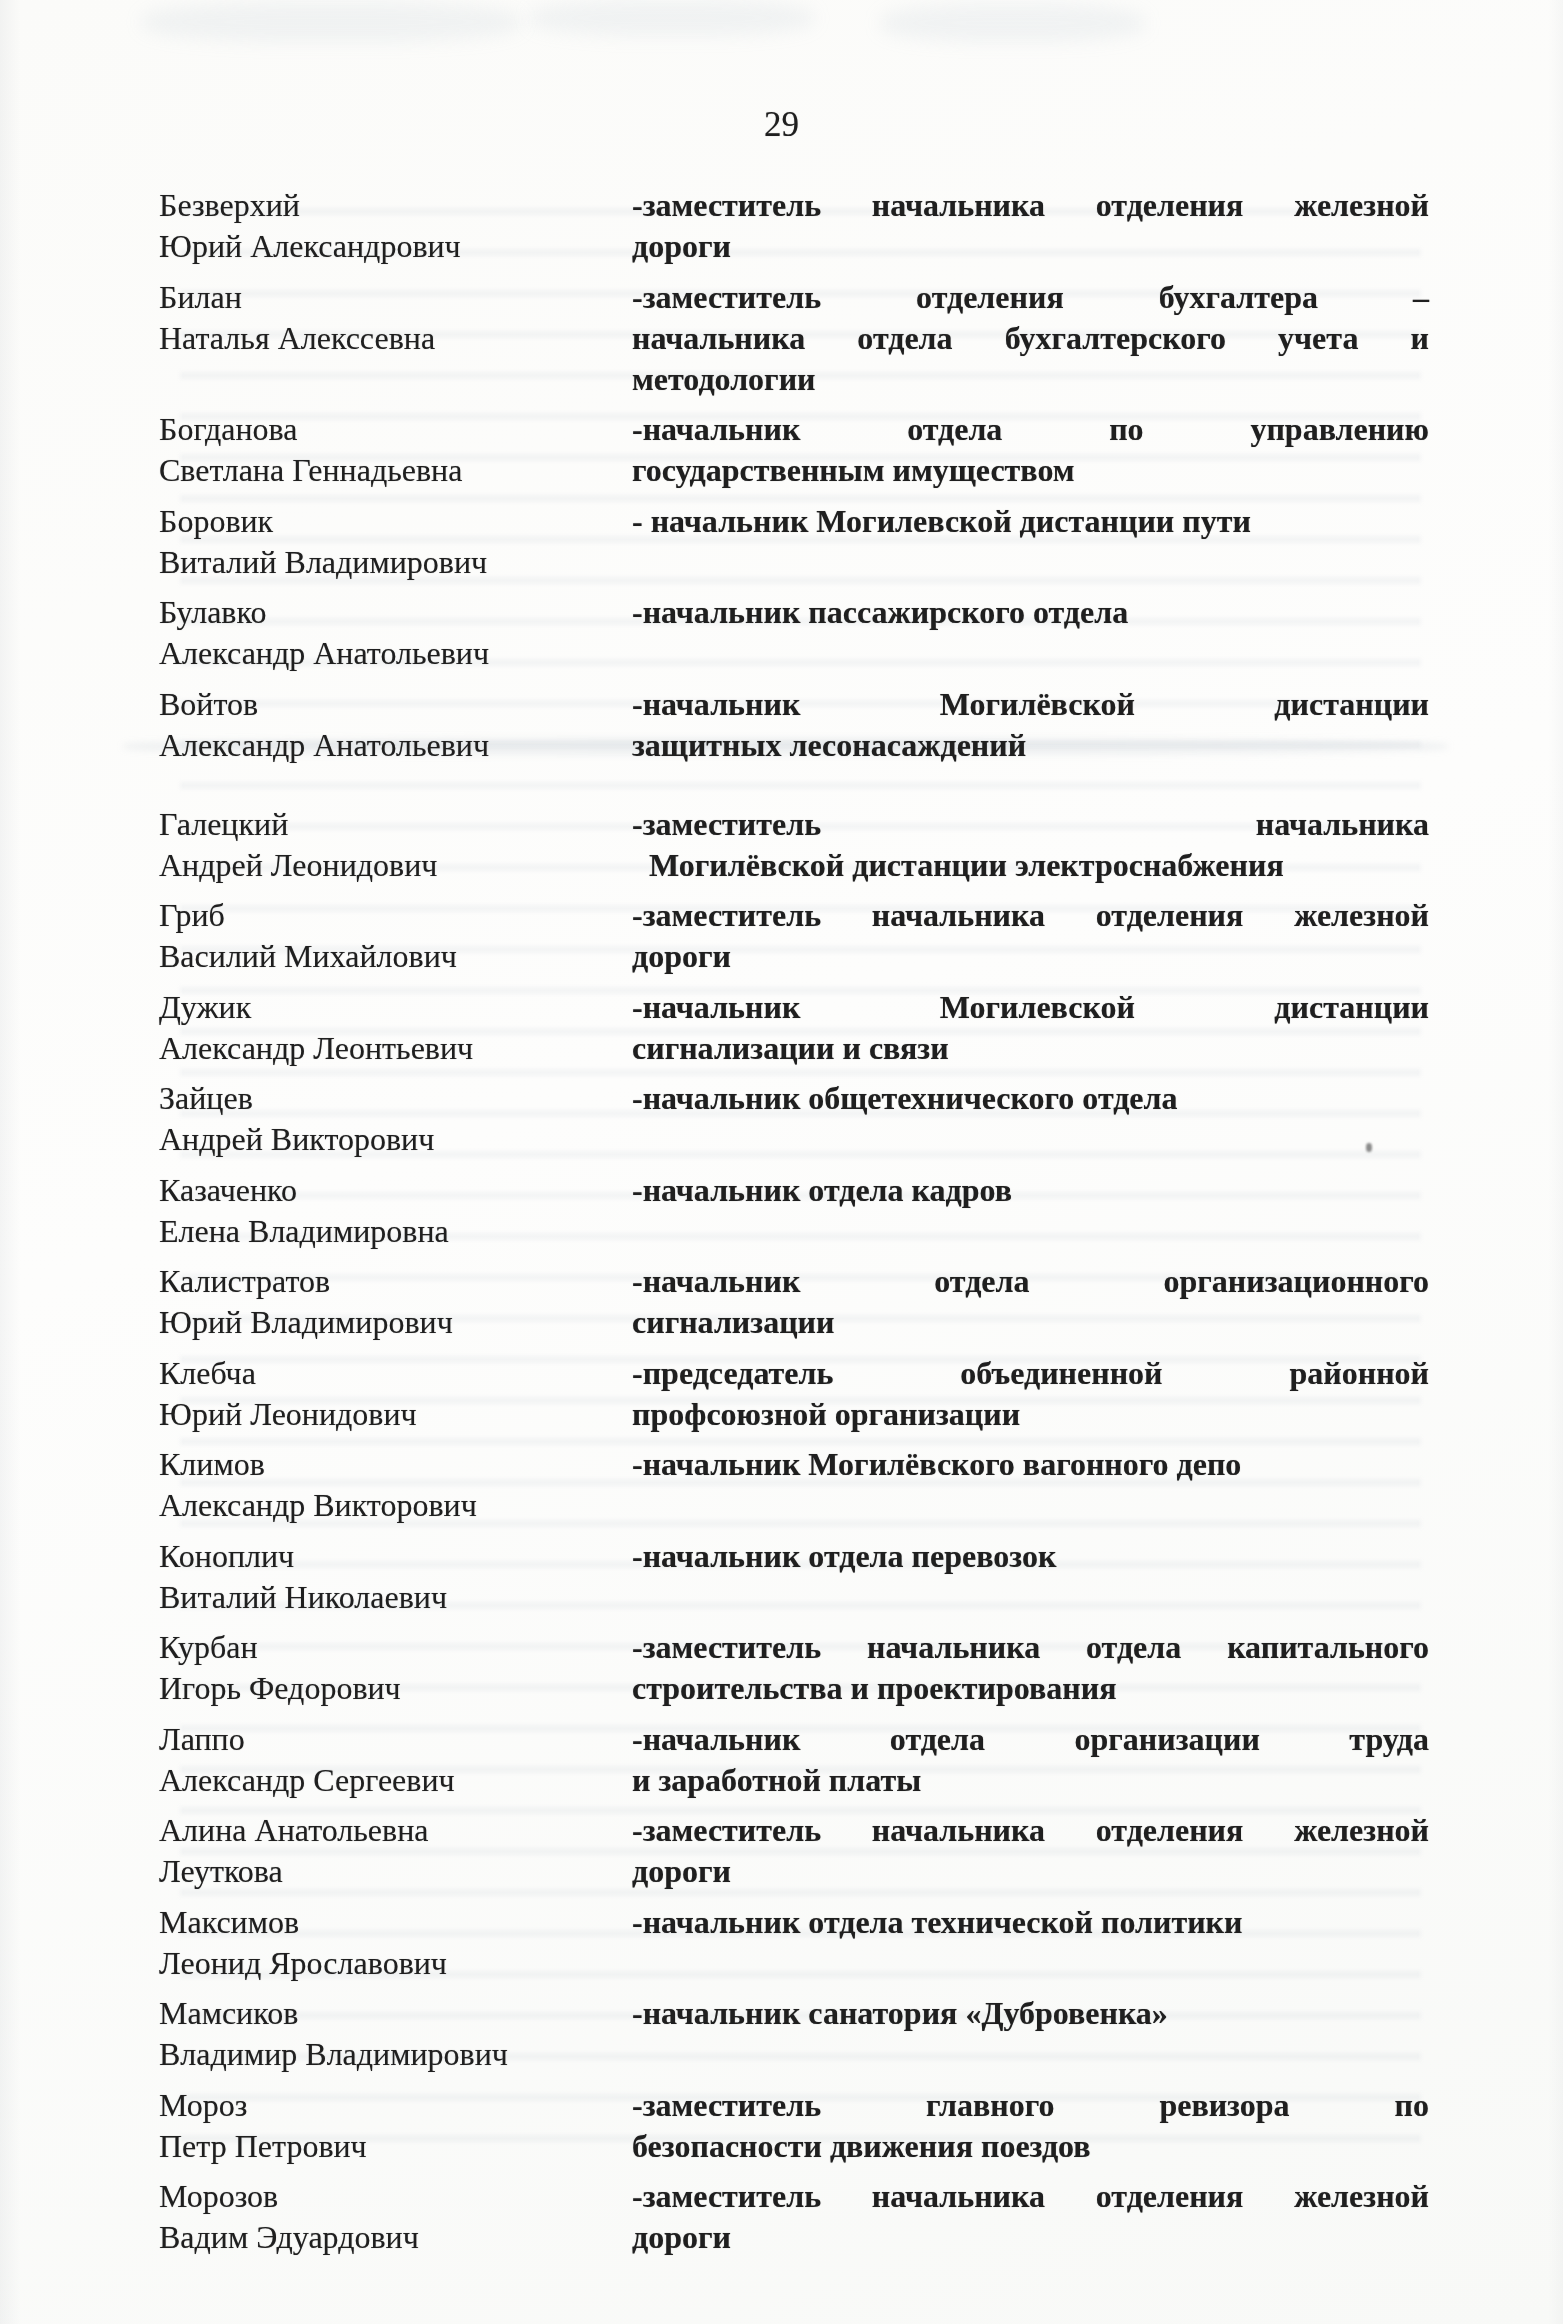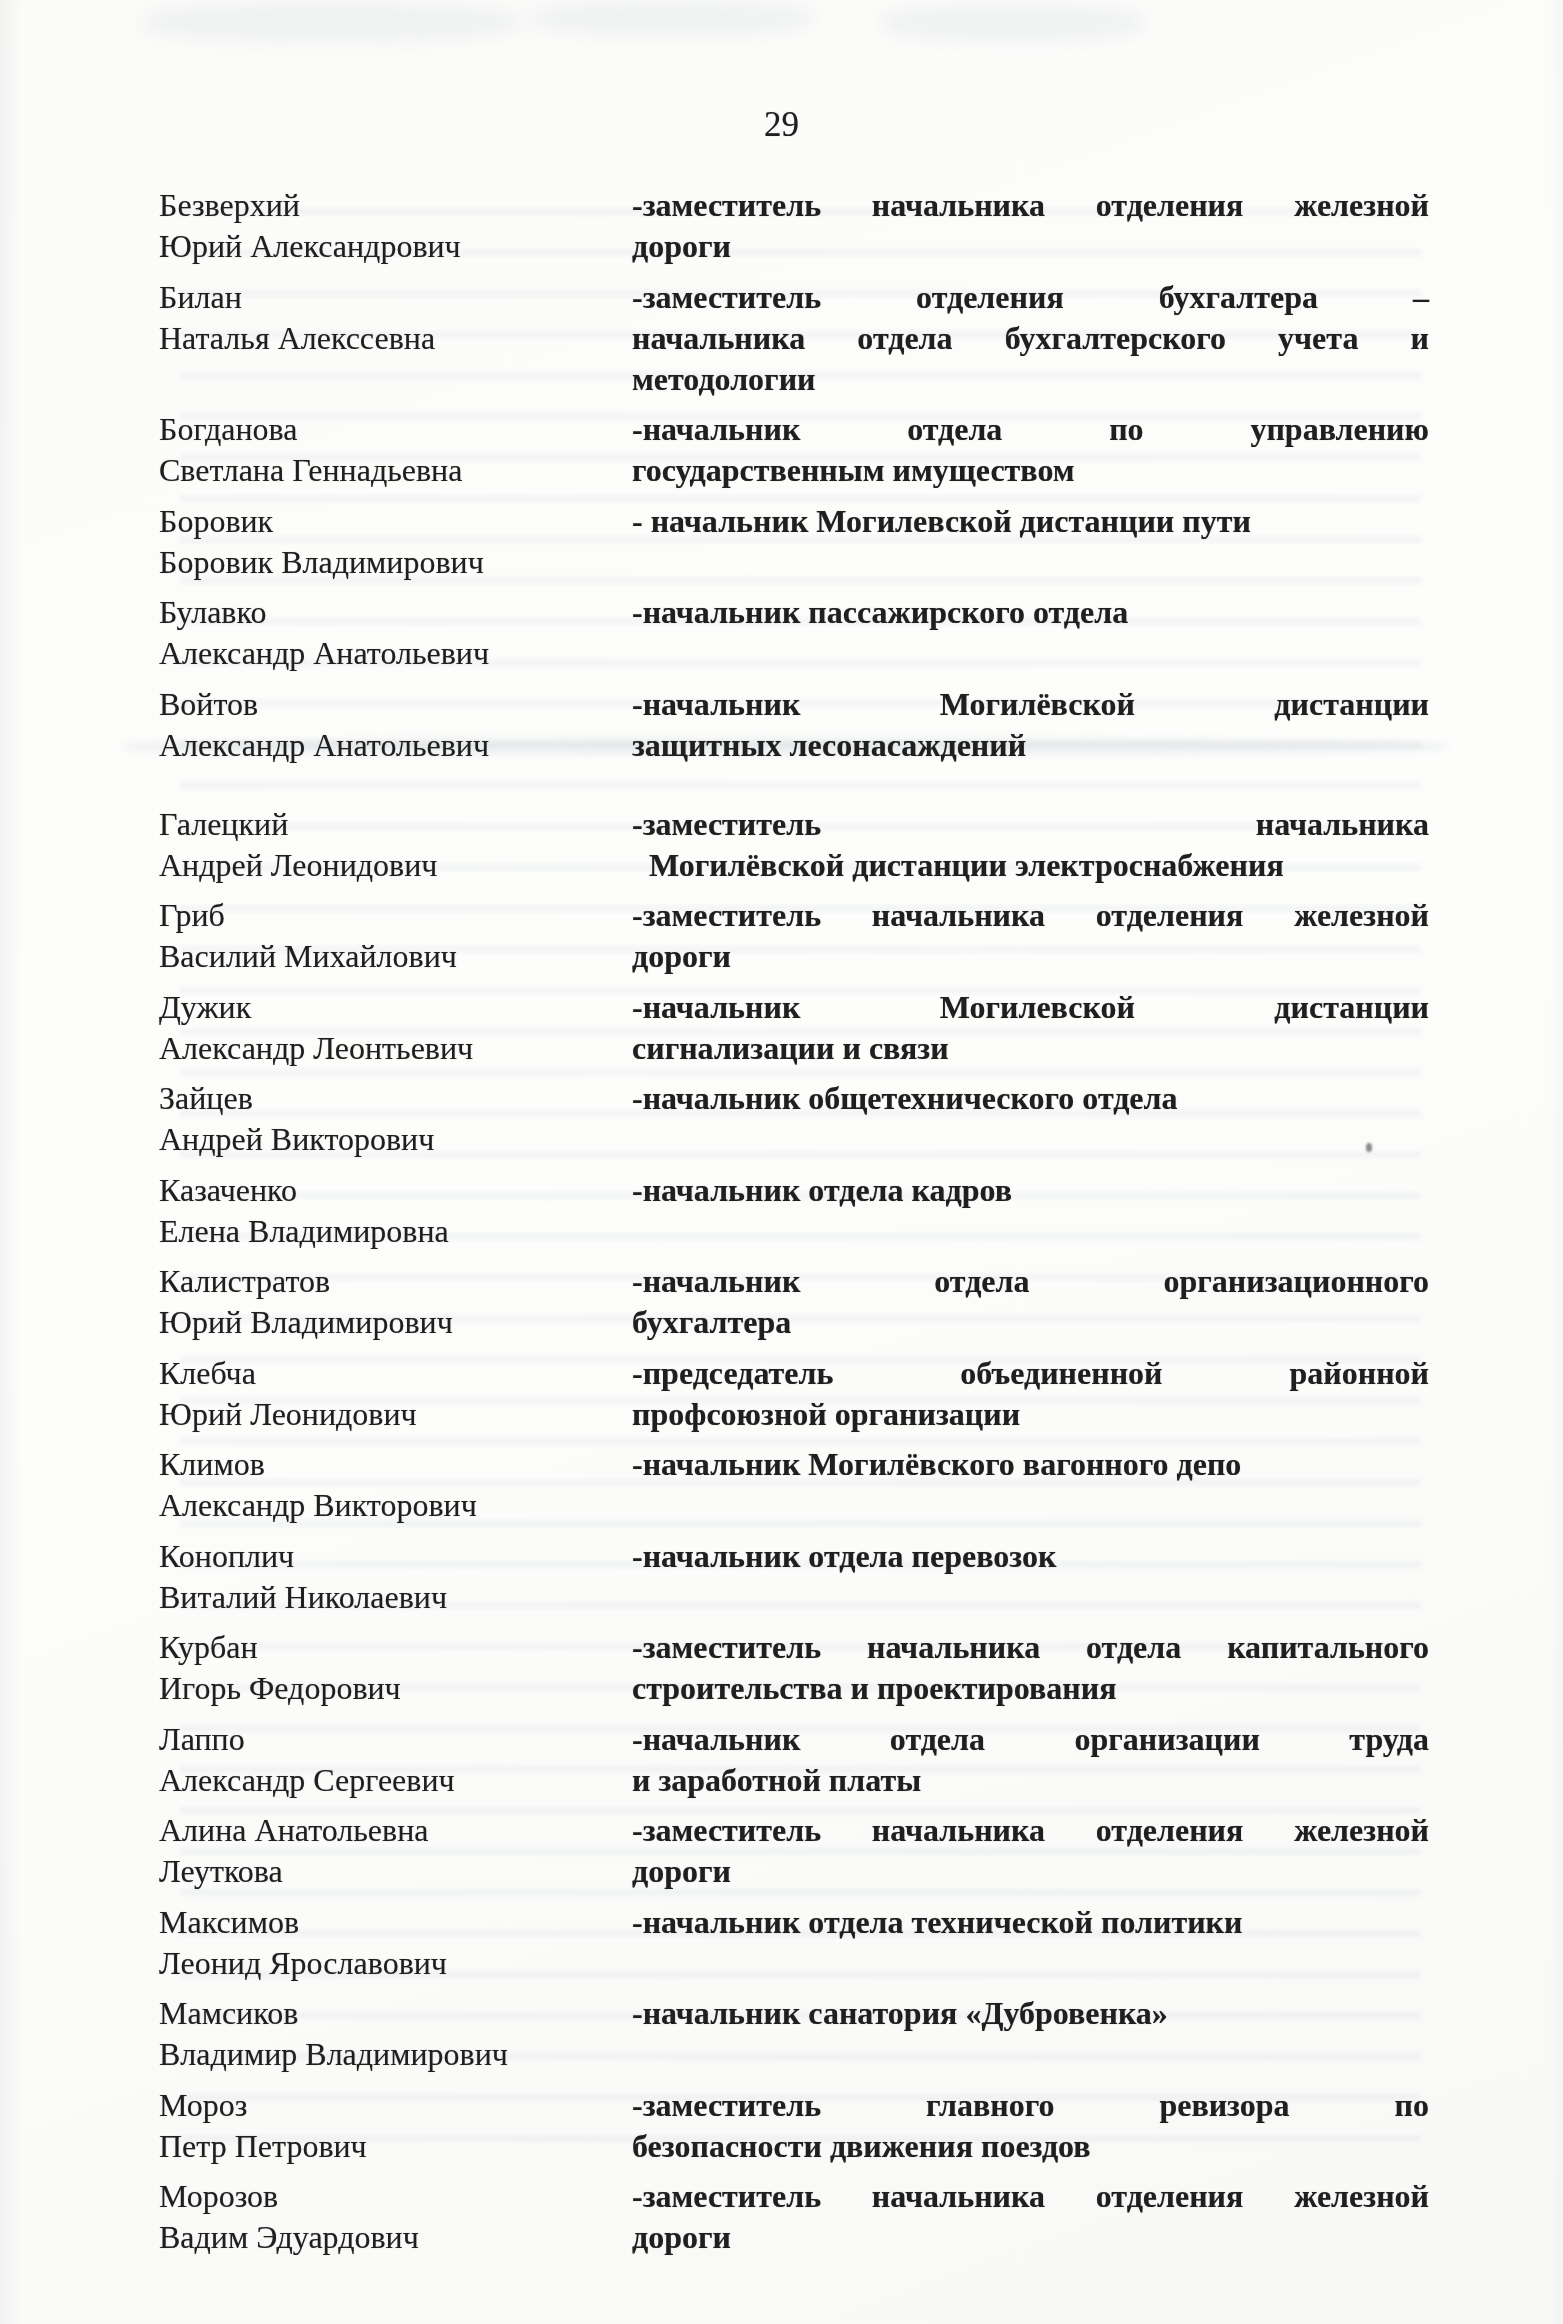--- a/index.html
+++ b/index.html
@@ -150,21 +150,21 @@
           <div class="line">Светлана Геннадьевна</div>
         </div>
         <div class="pos-col">
           <div class="line just">-начальник отдела по управлению</div>
           <div class="line">государственным имуществом</div>
         </div>
       </div>
       <div class="entry">
         <div class="name-col">
           <div class="line">Боровик</div>
-          <div class="line">Боровик Владимирович</div>
+          <div class="line">Виталий Владимирович</div>
         </div>
         <div class="pos-col">
           <div class="line">- начальник Могилевской дистанции пути</div>
         </div>
       </div>
       <div class="entry">
         <div class="name-col">
           <div class="line">Булавко</div>
           <div class="line">Александр Анатольевич</div>
         </div>
@@ -230,21 +230,21 @@
           <div class="line">-начальник отдела кадров</div>
         </div>
       </div>
       <div class="entry">
         <div class="name-col">
           <div class="line">Калистратов</div>
           <div class="line">Юрий Владимирович</div>
         </div>
         <div class="pos-col">
           <div class="line just">-начальник отдела организационного</div>
-          <div class="line">бухгалтера</div>
+          <div class="line">сигнализации</div>
         </div>
       </div>
       <div class="entry">
         <div class="name-col">
           <div class="line">Клебча</div>
           <div class="line">Юрий Леонидович</div>
         </div>
         <div class="pos-col">
           <div class="line just">-председатель объединенной районной</div>
           <div class="line">профсоюзной организации</div>

